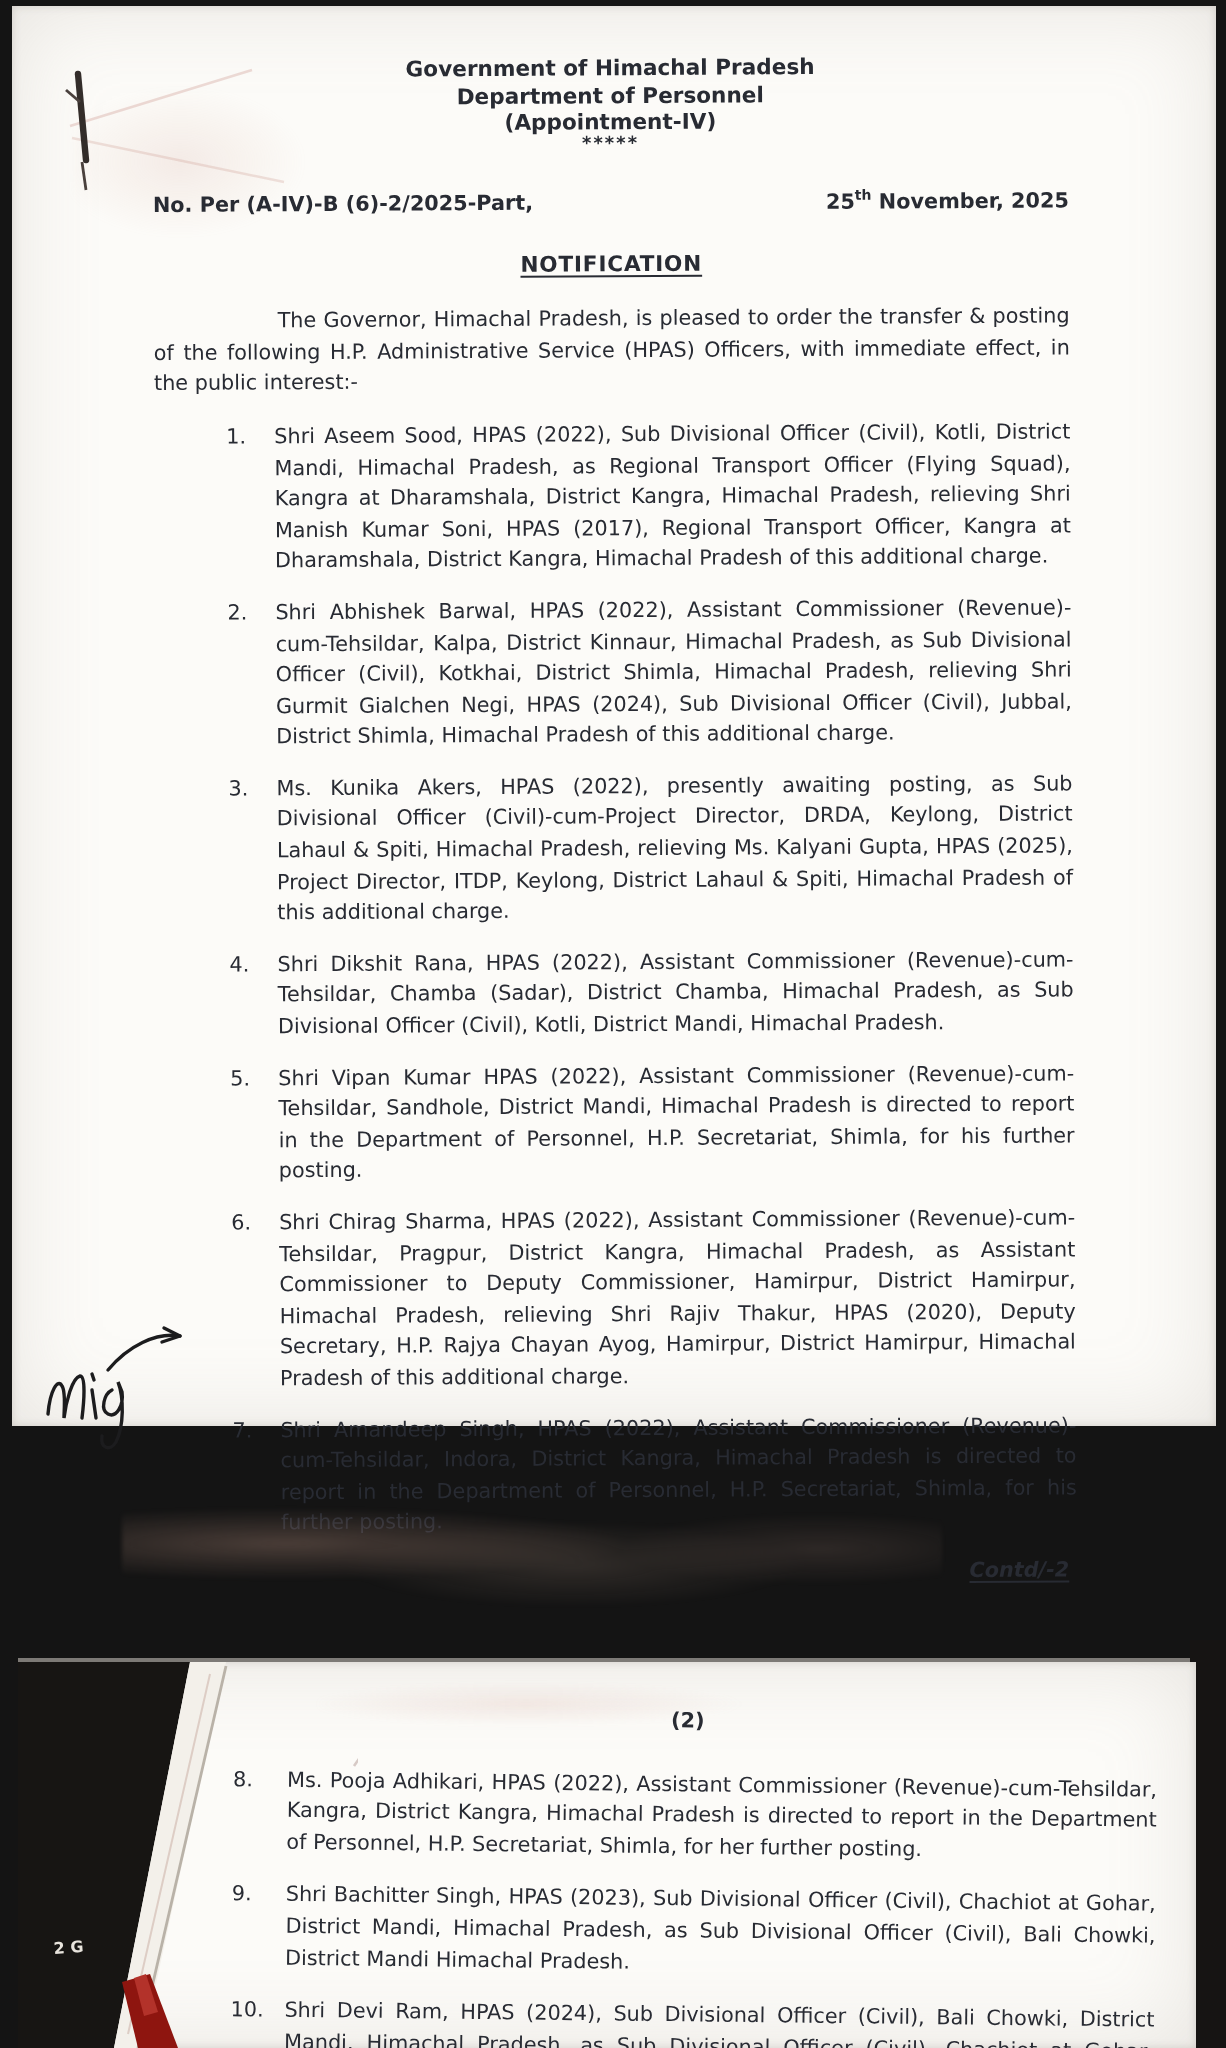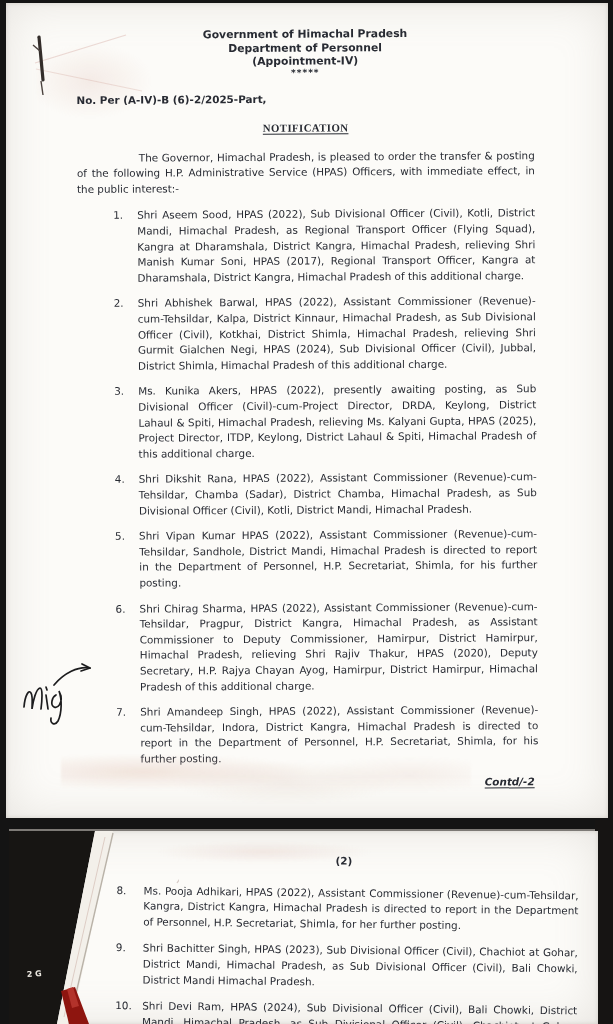--- a/index.html
+++ b/index.html
@@ -6,21 +6,21 @@
   body{
     width:613px;height:1024px;overflow:hidden;position:relative;
     background:#141414;
     font-family:"DejaVu Sans","Liberation Sans",sans-serif;
     color:#282b33;
   }
   .paper{
     position:absolute;background:#fcfbf8;
     box-shadow:inset 0 0 45px rgba(150,140,128,0.20), inset 0 0 4px rgba(120,110,100,0.25);
   }
-  #page1{left:6px;top:3px;width:602px;height:815px;}
+  #page1{left:6px;top:3px;width:602px;height:710px;}
   #page2{left:9px;top:831px;width:589px;height:193px;}
   .content1{
     position:absolute;left:70px;top:26px;width:458px;
     font-size:10.4px;line-height:15.6px;
     transform:rotate(-0.35deg);transform-origin:top left;
   }
   .content2{
     position:absolute;left:100px;top:20px;width:470px;
     font-size:10.4px;line-height:15.6px;
     transform:rotate(0.65deg);transform-origin:top left;
@@ -28,21 +28,21 @@
   .hdr{text-align:center;font-weight:bold;font-size:10.8px;line-height:13.5px;}
   .stars{text-align:center;font-weight:bold;font-size:9px;line-height:8px;letter-spacing:1px;}
   .refrow{display:flex;align-items:baseline;margin-top:15px;font-weight:bold;font-size:10.4px;}
   .ref-dated{margin-left:28px;}
   .ref-date{margin-left:auto;padding-right:0px;}
   .ref-date sup{font-size:7px;}
   .title{
     text-align:center;font-weight:bold;margin-top:14px;letter-spacing:0.4px;
     font-size:10.8px;
   }
-  .title span{text-decoration:underline;text-underline-offset:2px;font-family:Liberation Serif, serif;}
+  .title span{text-decoration:underline;text-underline-offset:2px;}
   .intro{margin-top:13px;text-align:justify;text-indent:62px;}
   .items{margin-top:11px;}
   .item{display:flex;margin:0 0 10px 36px;}
   .item2col{display:flex;margin:0 0 11px 8px;}
   .inum{flex:none;width:24px;}
   .inum2{flex:none;width:27px;}
   .itext{flex:1;text-align:justify;}
   .contd{
     text-align:right;font-weight:bold;margin-top:2px;padding-right:4px;
   }
@@ -92,20 +92,21 @@
   </svg>
 
   <div class="content1">
     <div class="hdr">Government of Himachal Pradesh</div>
     <div class="hdr">Department of Personnel</div>
     <div class="hdr">(Appointment-IV)</div>
     <div class="stars">*****</div>
 
     <div class="refrow">
       <span>No. Per (A-IV)-B (6)-2/2025-Part,</span>
+      <span class="ref-date"><span>25</span><sup>th</sup><span> November, 2025</span></span>
     </div>
 
     <div class="title">
       <span>NOTIFICATION</span>
     </div>
 
     <p class="intro" style="margin:13px 0 0 0;">The Governor, Himachal Pradesh, is pleased to order the transfer &amp; posting of the following H.P. Administrative Service (HPAS) Officers, with immediate effect, in the public interest:-</p>
 
     <div class="items">
       <div class="item">

